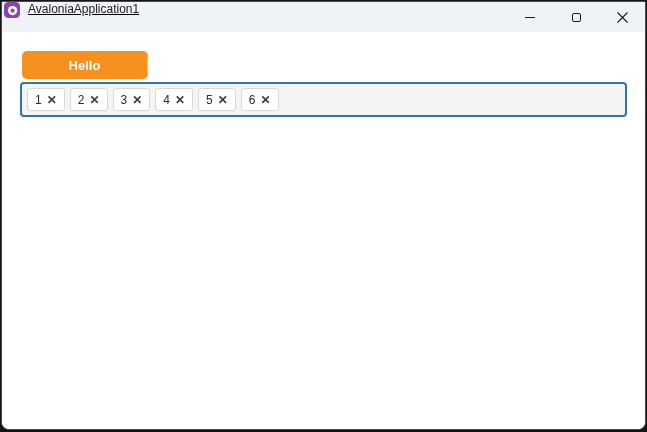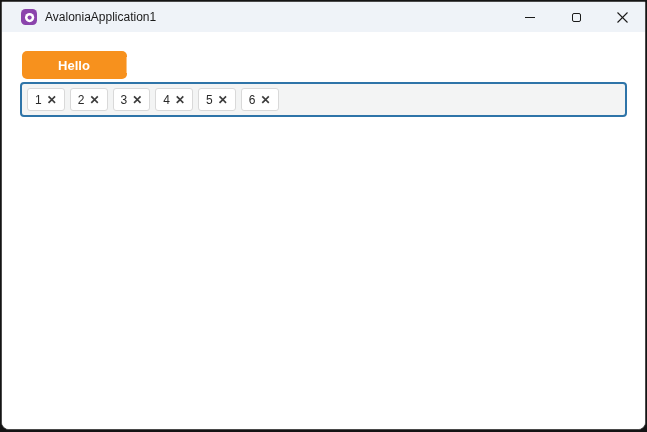--- a/index.html
+++ b/index.html
@@ -18,22 +18,23 @@
     overflow: hidden;
     display: flex;
     flex-direction: column;
   }
   
   .titlebar {
     height: 30px;
     flex: 0 0 30px;
     background: var(--titlebar-bg, #EFF3F8);
     display: flex;
-    align-items: center;
-    padding-left: 19px;
+    align-items: flex-start;
+    padding-left: 2px;
+    text-decoration: underline;
   }
   .app-logo { width: 16px; height: 16px; flex: 0 0 16px; display: block; }
   .win-title {
     margin-left: 8px;
     font-size: 12px;
     color: #1b1b1b;
     white-space: nowrap;
   }
   .tb-spacer { flex: 1 1 auto; }
   .tb-btn {
@@ -53,21 +54,21 @@
   .glyph-close { display: block; }
   
   .content {
     flex: 1 1 auto;
     background: #ffffff;
     position: relative;
   }
   .tab-strip {
     position: absolute;
     left: 20px; top: 19px;
-    width: 105px; height: 28px;
+    width: 126px; height: 28px;
     background: var(--accent-orange, #F7911D);
     border-radius: 5px;
     display: flex;
     align-items: stretch;
     overflow: hidden;
   }
   .tab {
     flex: 1 1 50%;
     display: flex; align-items: center; justify-content: center;
     color: #ffffff;

